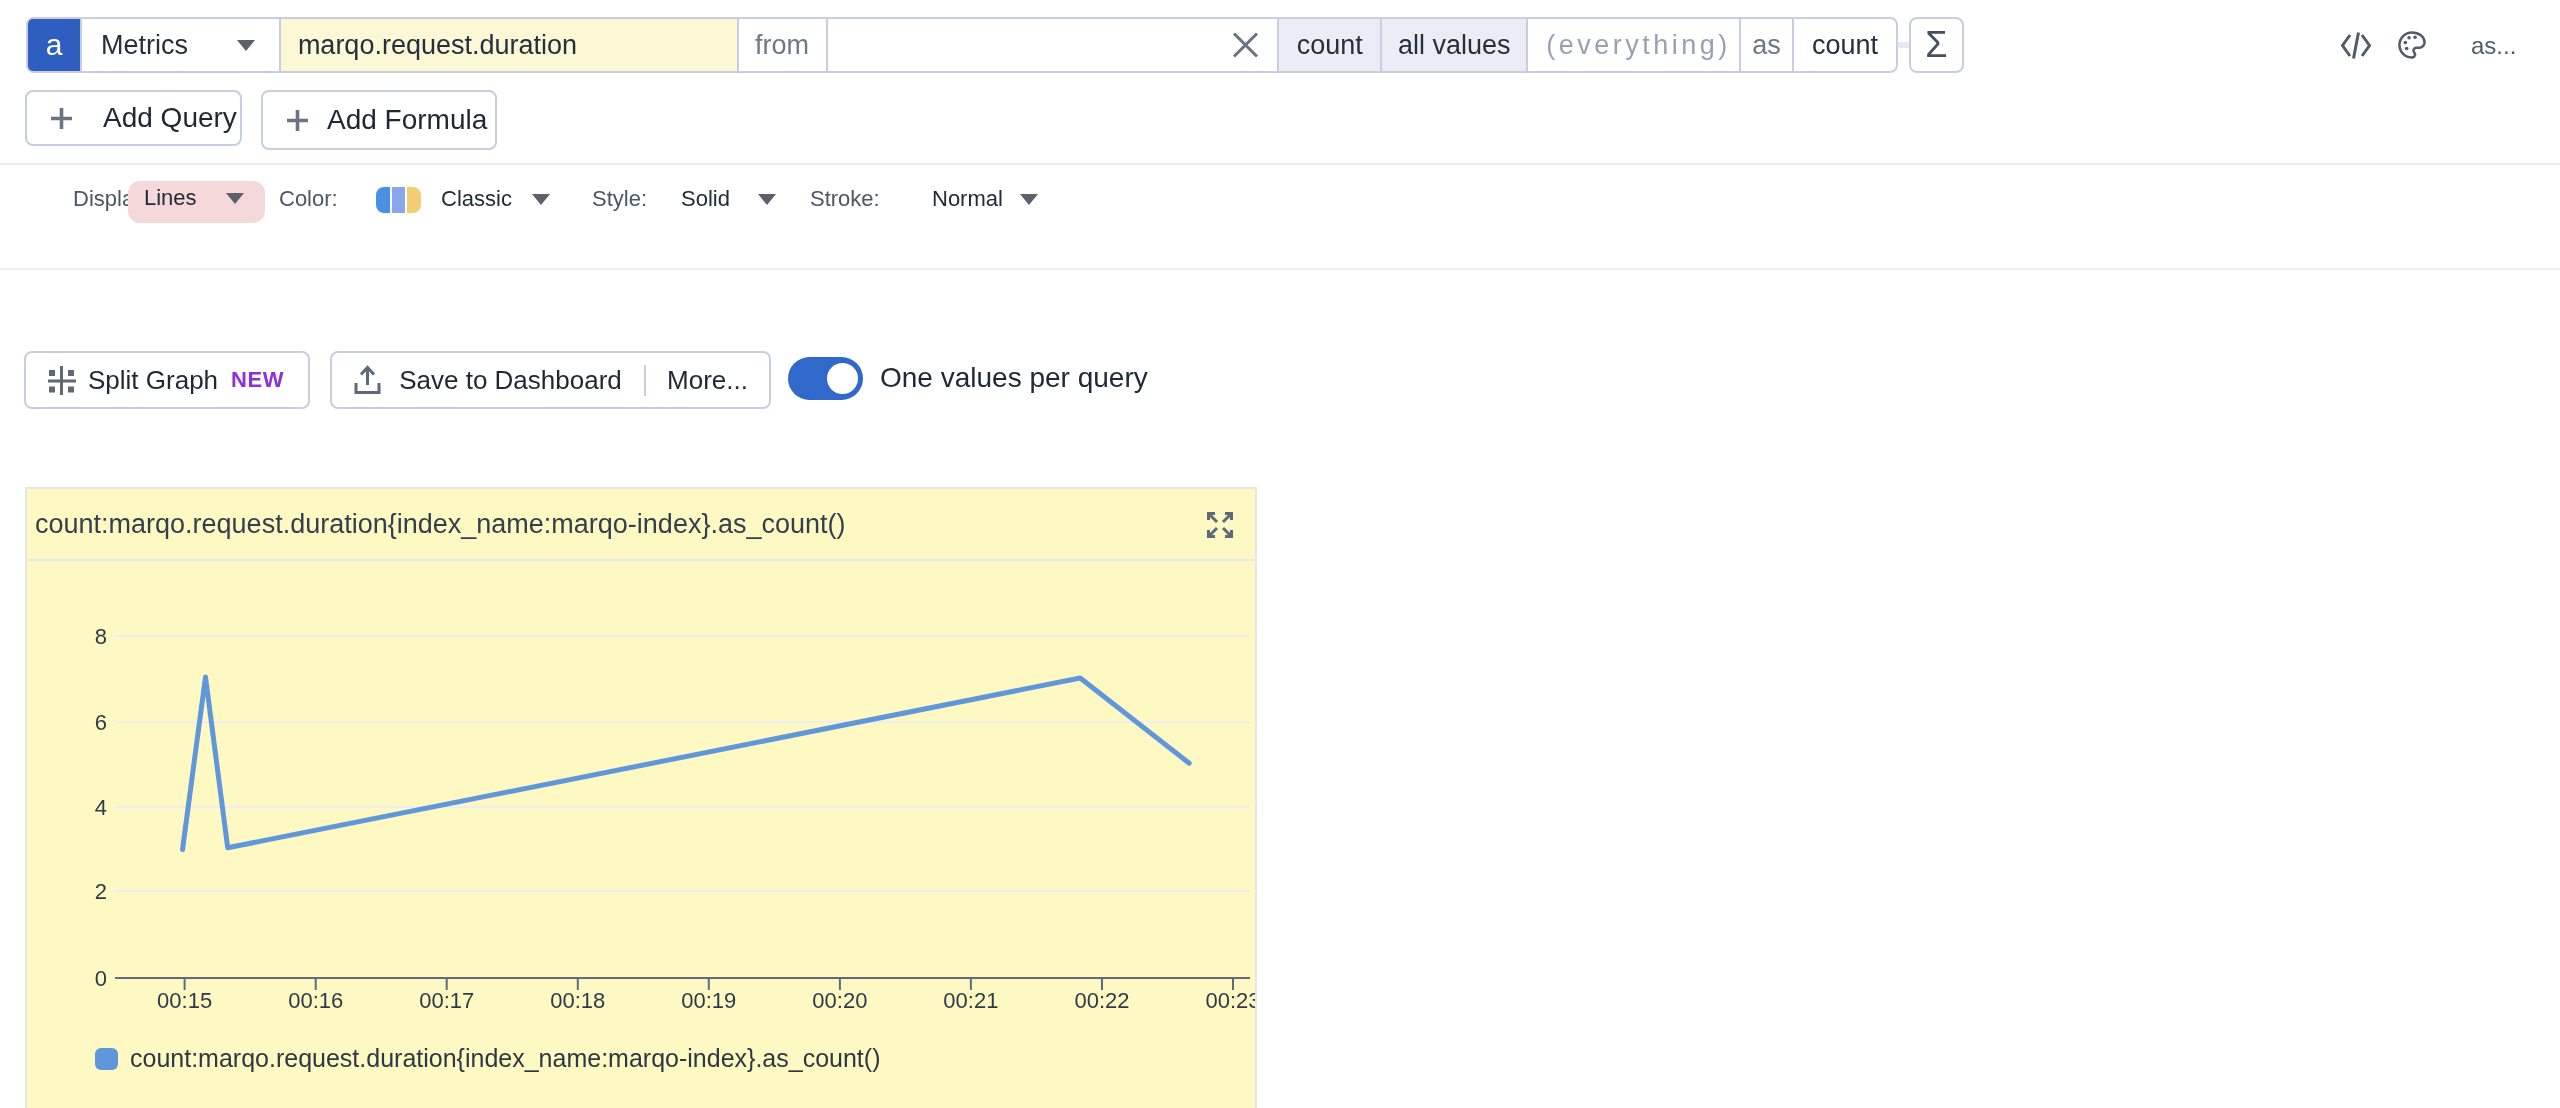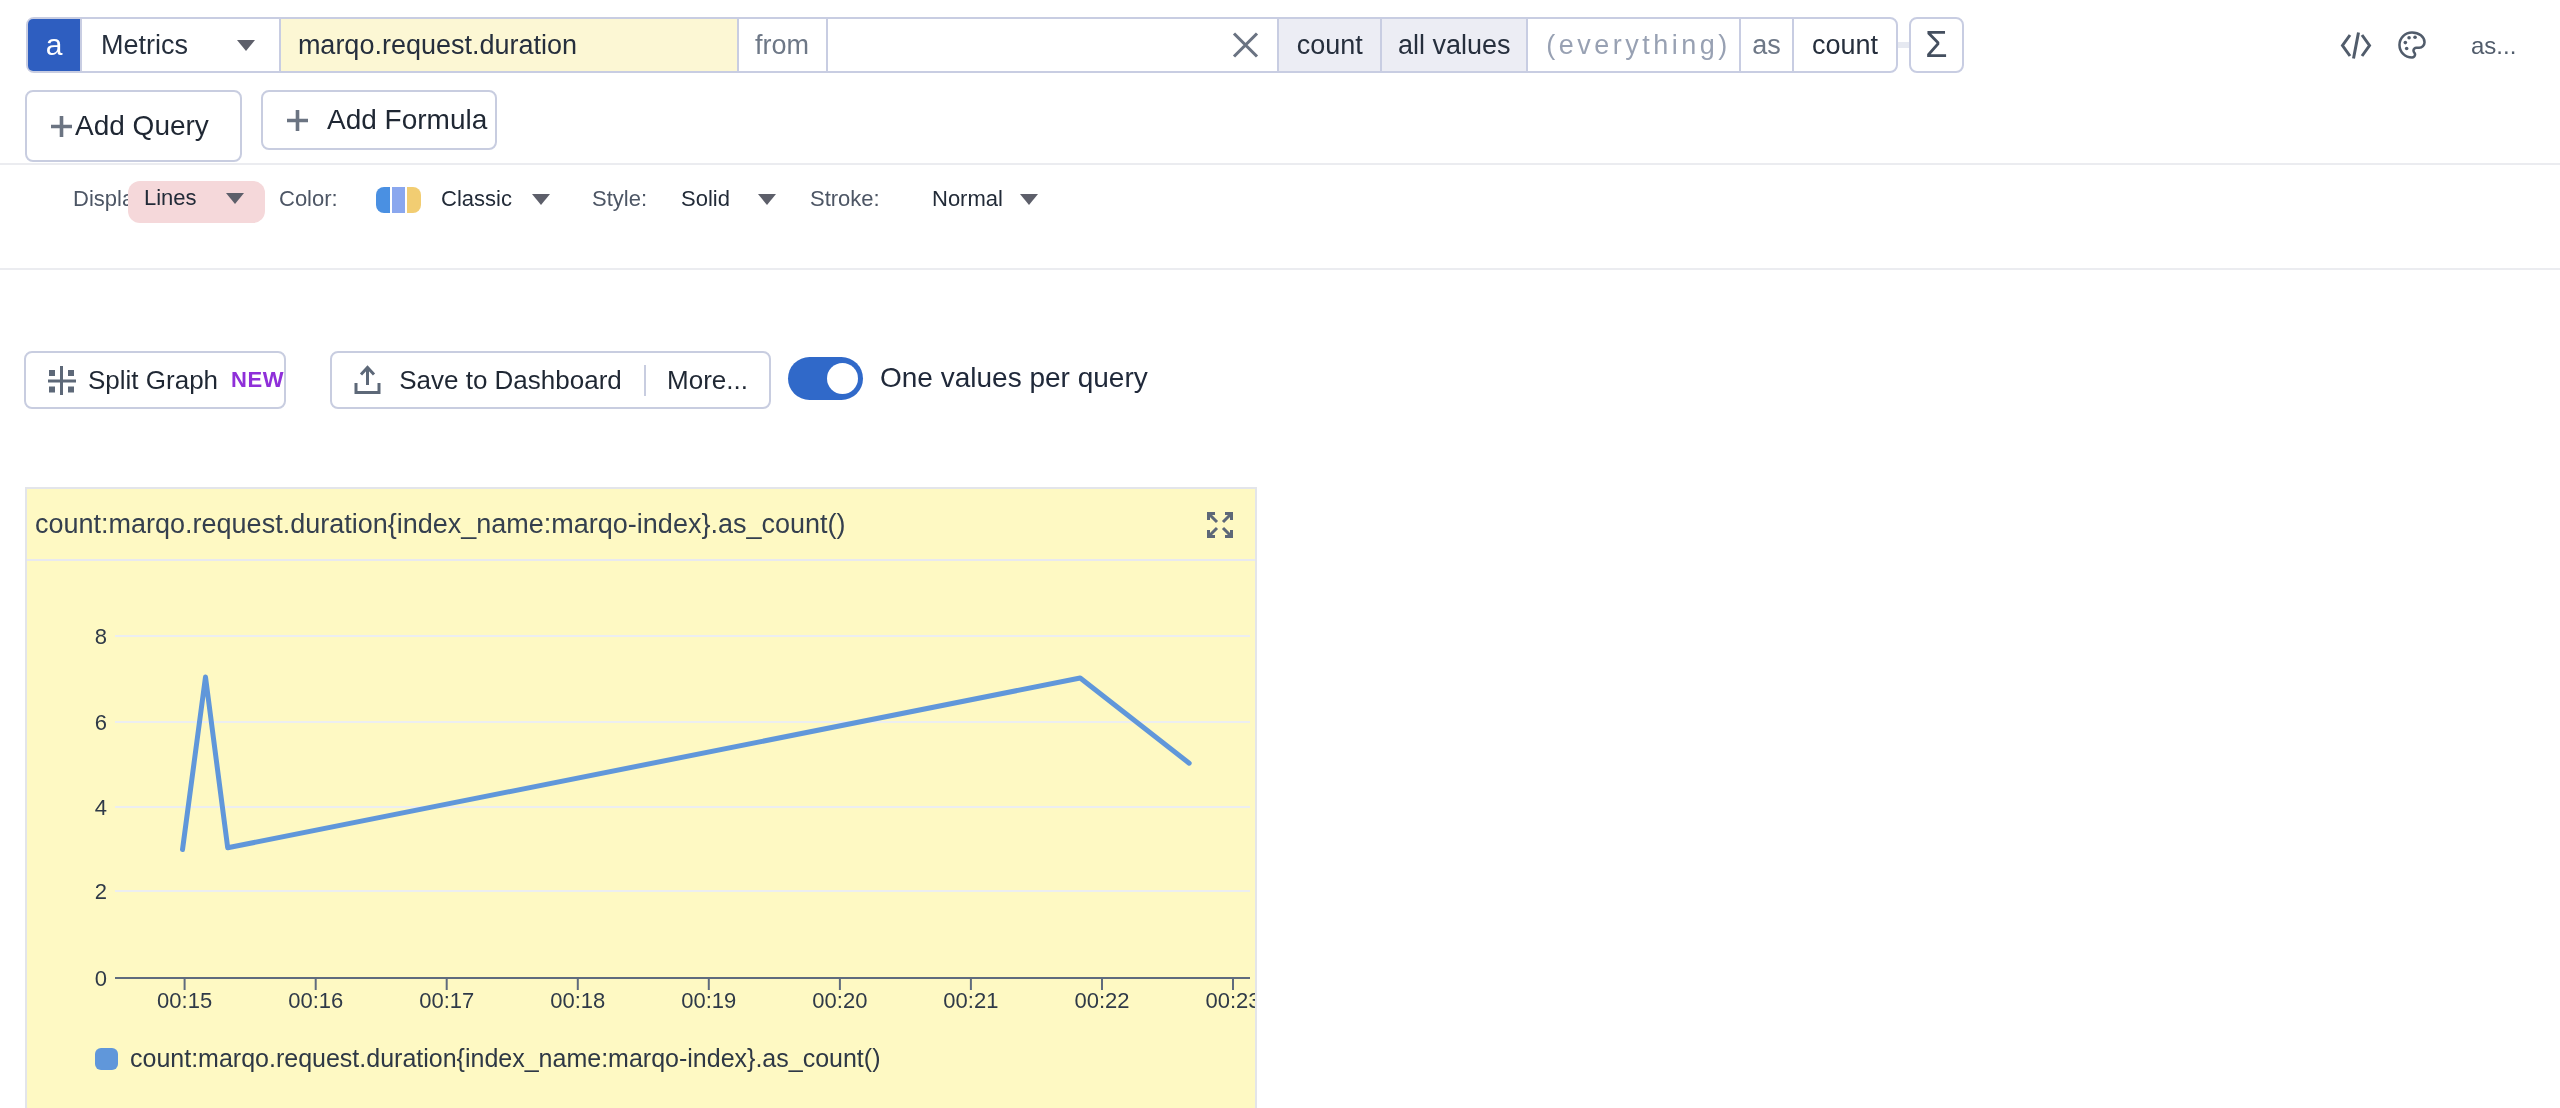--- a/index.html
+++ b/index.html
@@ -30,38 +30,38 @@
   .ccount2 { width:102px; justify-content:center; border-right:none; }
   .connector { left:1898px; top:42px; width:12px; height:6px; background:#e6e9f1; }
   .sigma { left:1909px; top:17px; width:55px; height:56px; border:2px solid #c8cde2;
            border-radius:8px; display:flex; align-items:center; justify-content:center;
            font-size:36px; color:#444f5f; }
   .asmore { font-size:24px; color:#515c6b; }
 
   
   .btn { border:2px solid #c8cde0; border-radius:8px; background:#fff;
          display:flex; align-items:center; justify-content:center; font-size:28px; color:#1f2733; }
-  .addq { left:25px; top:90px; width:217px; height:72px; gap:1px; justify-content:flex-start; padding-left:22px; }
+  .addq { left:25px; top:90px; width:217px; height:56px; gap:29px; justify-content:flex-start; padding-left:22px; }
   .addf { left:261px; top:90px; width:236px; height:60px; gap:17px; justify-content:flex-start; padding-left:22px; }
   .divider { left:0; width:2560px; height:2px; background:#ebecf0; }
 
   
   .r3label { font-size:22px; color:#4d5665; }
   .r3val { font-size:22px; color:#222b38; }
   .linespill { left:128px; top:181px; width:137px; height:42px; background:#f5d8da;
                border-radius:12px; display:flex; align-items:center; padding:0 21px 8px 16px;
                justify-content:space-between; font-size:22px; color:#222b38; }
   .caret { width:0; height:0; border-left:9.5px solid transparent; border-right:9.5px solid transparent;
            border-top:11.5px solid #5d5f6a; display:inline-block; }
   .swatch { left:376px; top:187px; width:45px; height:26px; border-radius:8px; overflow:hidden;
             display:flex; gap:2px; }
   .swatch div { flex:1; }
 
   
-  .splitg { left:24px; top:351px; width:262px; height:58px; gap:0; justify-content:flex-start;
+  .splitg { left:24px; top:351px; width:286px; height:58px; gap:0; justify-content:flex-start;
             padding-left:22px; white-space:nowrap; font-size:26px; overflow:hidden; }
   .grp { left:330px; top:351px; width:441px; height:58px; display:flex; }
   .grp .g1 { width:314px; border-right:2px solid #c8cde0; display:flex; align-items:center;
              justify-content:center; gap:18px; font-size:26px; }
   .grp .g2 { flex:1; display:flex; align-items:center; justify-content:center; font-size:26px; }
   .newtag { color:#8f2fd9; font-size:22px; font-weight:bold; letter-spacing:0.5px; }
   .toggle { left:788px; top:357px; width:75px; height:43px; background:#3069c9; border-radius:22px; }
   .knob { position:absolute; right:5px; top:6px; width:31px; height:31px; background:#fff; border-radius:50%; }
   .tglabel { left:880px; top:362px; font-size:28px; color:#20293a; }
 

